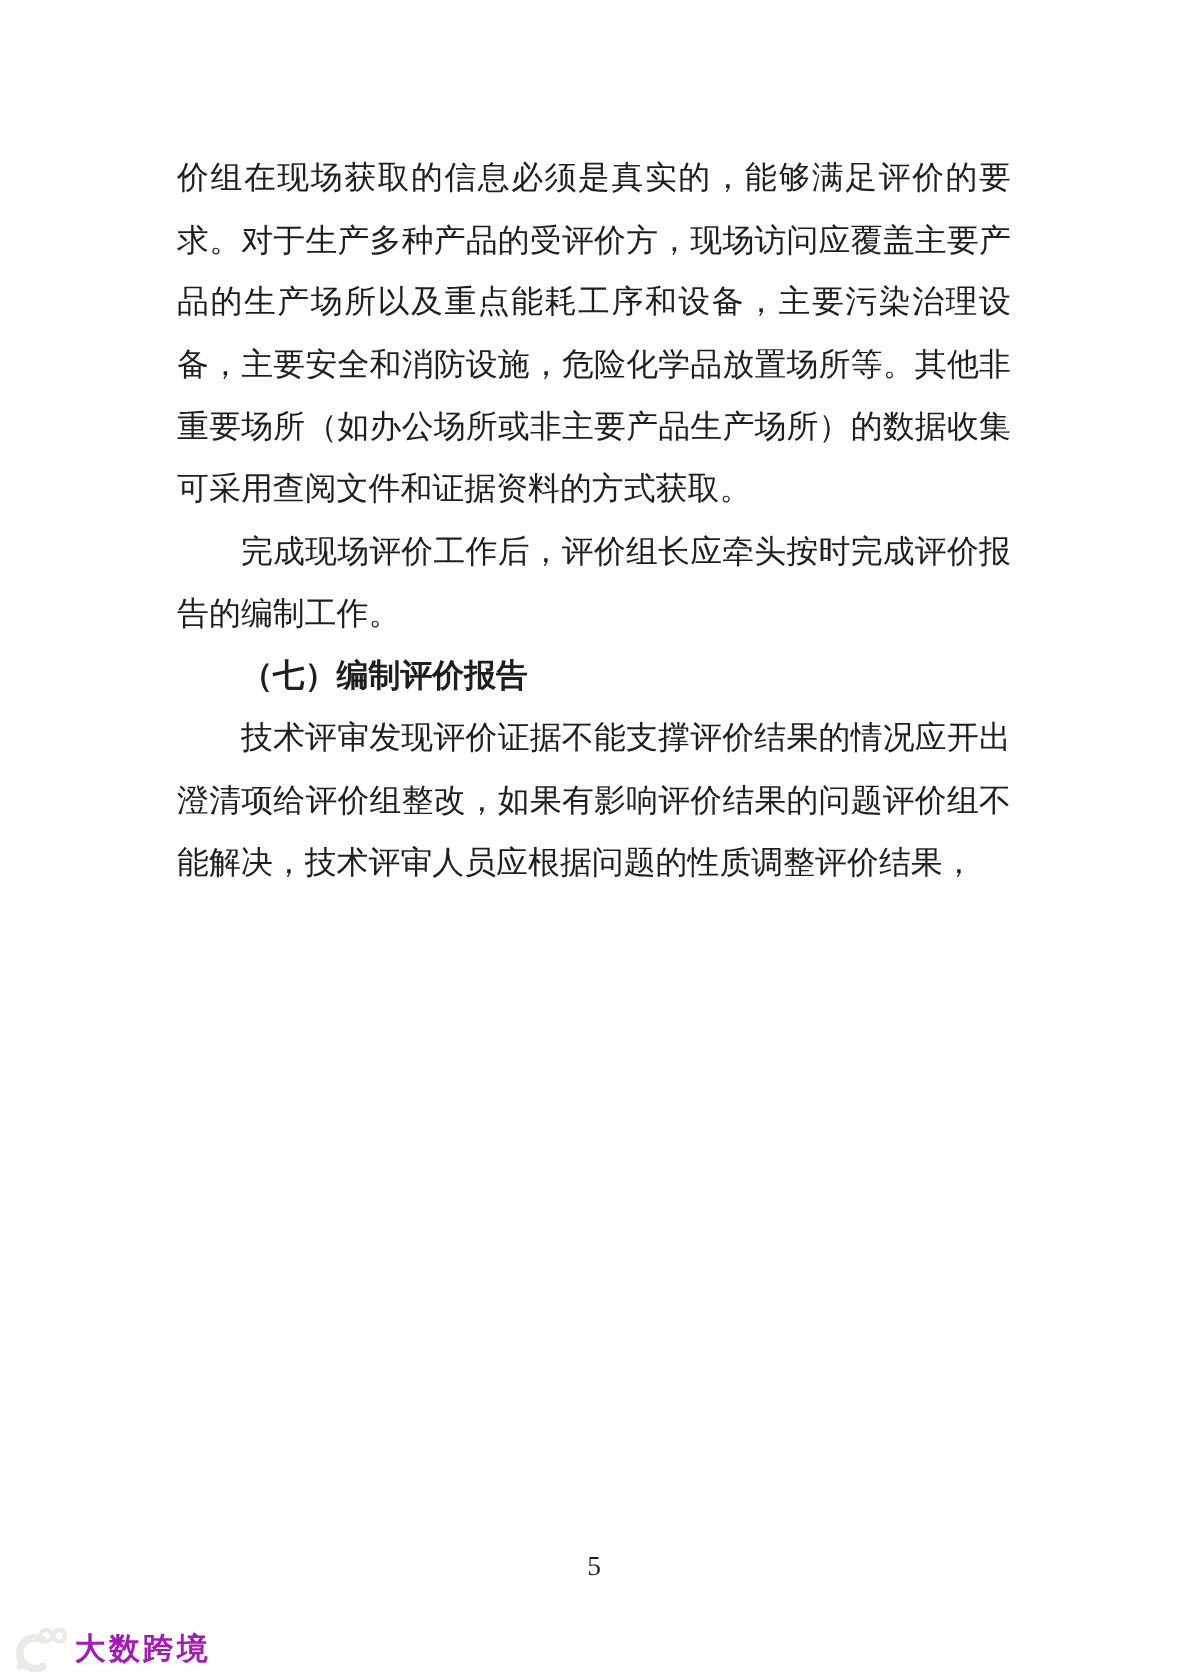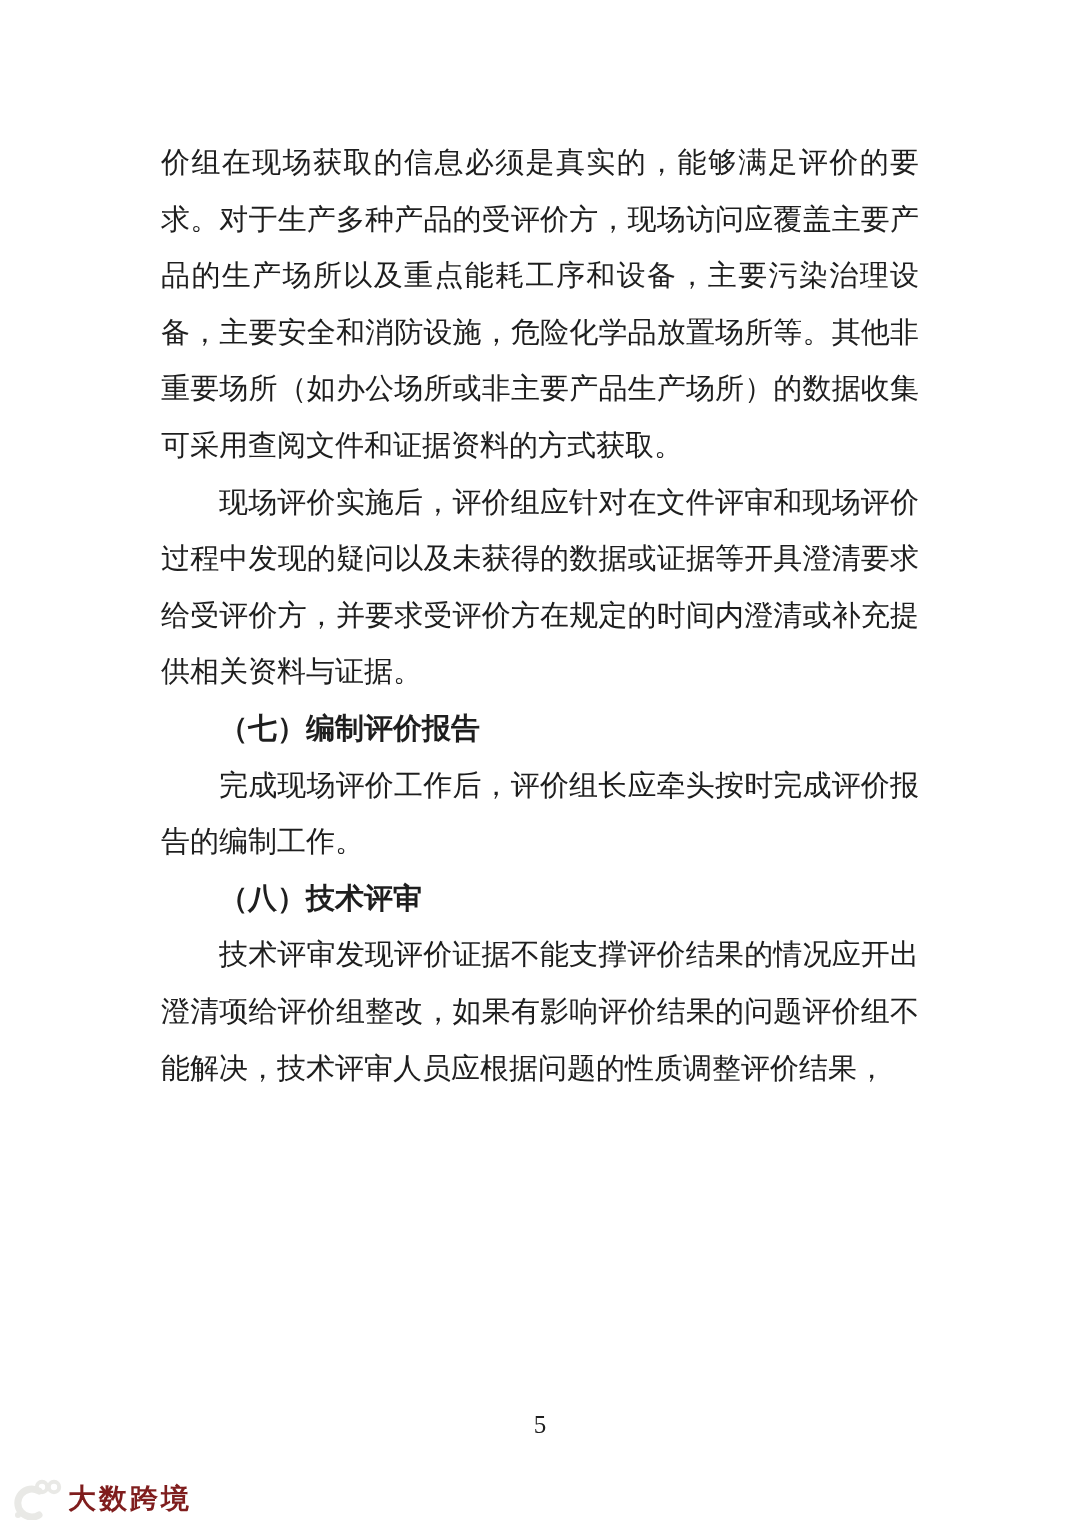--- a/index.html
+++ b/index.html
@@ -51,45 +51,43 @@
     color: #1e1e1e;
     font-family: "Liberation Serif", serif;
   }
   .watermark {
     position: absolute;
     left: 8px;
     top: 1478px;
     display: flex;
     align-items: center;
     gap: 6px;
-    color: #7f1d1d;
+    color: #a21caf;
     user-select: none;
   }
   .watermark .wm-icon {
     display: block;
   }
   .watermark .wm-text {
     font-family: "Liberation Sans", sans-serif;
     font-weight: 700;
     font-size: 28px;
     letter-spacing: 3px;
     line-height: 1;
   }
 </style>
 </head>
 <body>
 
 <div class="page">
 
   <div class="doc-body">
       <p class="para body">价组在现场获取的信息必须是真实的，能够满足评价的要求。对于生产多种产品的受评价方，现场访问应覆盖主要产品的生产场所以及重点能耗工序和设备，主要污染治理设备，主要安全和消防设施，危险化学品放置场所等。其他非重要场所（如办公场所或非主要产品生产场所）的数据收集可采用查阅文件和证据资料的方式获取。</p>
-      <p class="para body indent">现场评价实施后，评价组应针对在文件评审和现场评价过程中发现的疑问以及未获得的数据或证据等开具澄清要求给受评价方，并要求受评价方在规定的时间内澄清或补充提供相关资料与证据。</p>
+      <p class="para body indent">完成现场评价工作后，评价组长应牵头按时完成评价报告的编制工作。</p>
       <p class="para heading indent">（七）编制评价报告</p>
-      <p class="para body indent">完成现场评价工作后，评价组长应牵头按时完成评价报告的编制工作。</p>
-      <p class="para heading indent">（八）技术评审</p>
       <p class="para body indent">技术评审发现评价证据不能支撑评价结果的情况应开出澄清项给评价组整改，如果有影响评价结果的问题评价组不能解决，技术评审人员应根据问题的性质调整评价结果，</p>
     </div>
 
   <div class="page-number">5</div>
 
   <div class="watermark">
     <svg class="wm-icon" width="54" height="42" viewBox="0 0 54 42" aria-hidden="true">
 
       <path d="M31 13 A 14 14 0 1 0 31 37" fill="none" stroke="#e9e9e6" stroke-width="7" stroke-linecap="round"></path>
 

